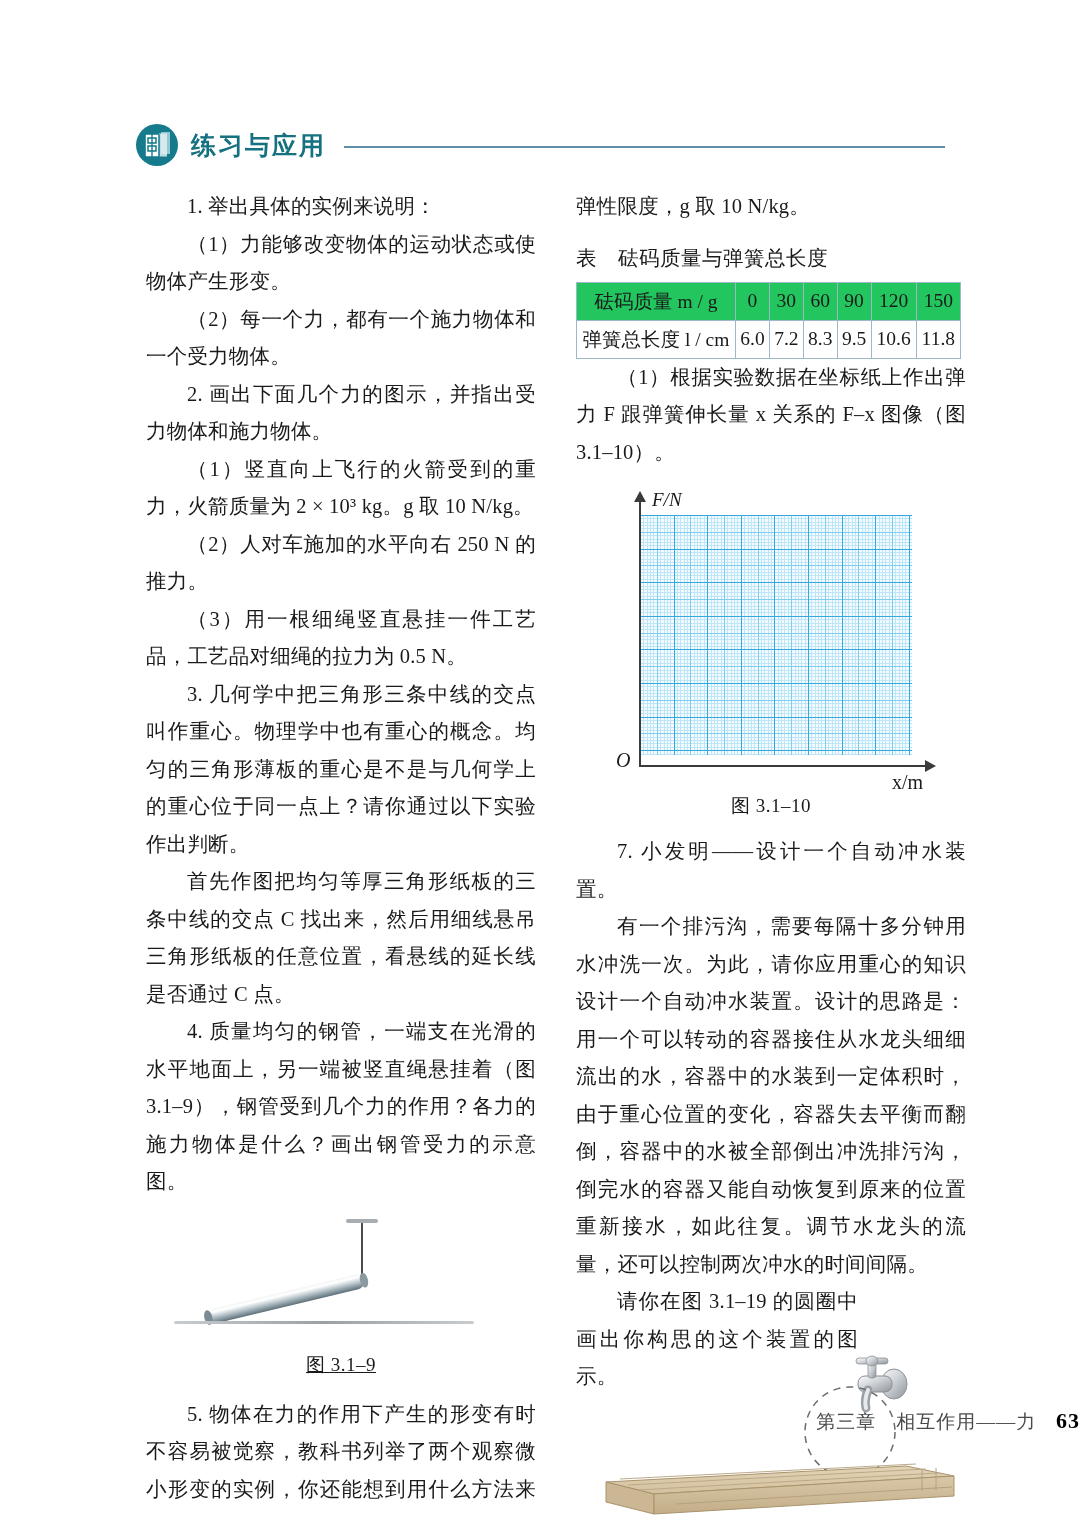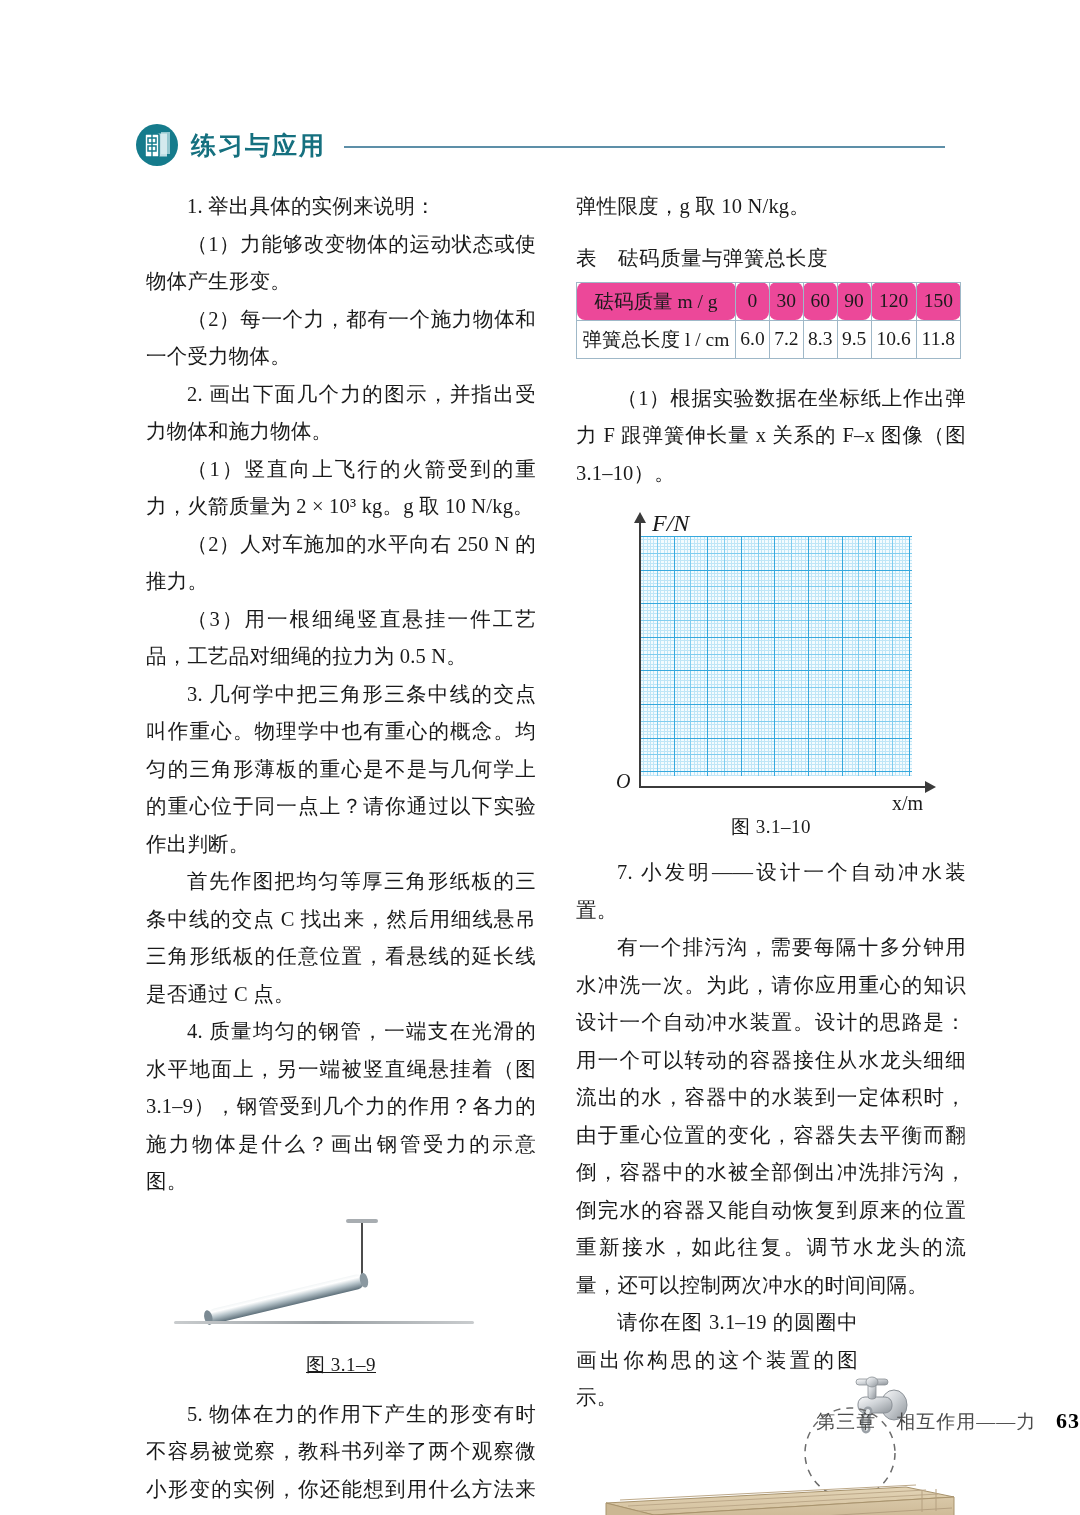--- a/index.html
+++ b/index.html
@@ -43,21 +43,21 @@
   
   .tbl-title{font-size:20.5px;margin:18px 0 10px 0;letter-spacing:.5px;}
   table.data{border-collapse:collapse;width:385px;font-size:19.5px;}
   table.data td,table.data th{
     border:1px solid #9fb8c8;
     text-align:center;
     padding:5px 2px;
     font-weight:400;
     font-family:"Liberation Serif",serif;
   }
-  table.data tr.head td{background:#ec4899;border-radius:8px;}
+  table.data tr.head td{background:#22c55e;}
   table.data td.lbl{width:150px;white-space:nowrap;padding-left:4px;padding-right:4px;}
 
   
   .fig310{position:relative;width:370px;height:300px;margin:20px 0 0 16px;}
   .grid-wrap{position:absolute;left:48px;top:24px;width:272px;height:240px;overflow:hidden;
     background:
       
       repeating-linear-gradient(to right,#35a8dd 0 1px,transparent 1px 33.6px),
       repeating-linear-gradient(to bottom,#35a8dd 0 1px,transparent 1px 33.6px),
       
@@ -67,21 +67,21 @@
       repeating-linear-gradient(to right,#bfe6f7 0 1px,transparent 1px 3.36px),
       repeating-linear-gradient(to bottom,#bfe6f7 0 1px,transparent 1px 3.36px),
       #f4fbfe;
   }
   .axis-y{position:absolute;left:47px;top:6px;width:2px;height:270px;background:#3b3b3b;}
   .axis-x{position:absolute;left:47px;top:274px;width:290px;height:2px;background:#3b3b3b;}
   .arr-y{position:absolute;left:42px;top:0px;width:0;height:0;
     border-left:6px solid transparent;border-right:6px solid transparent;border-bottom:11px solid #3b3b3b;}
   .arr-x{position:absolute;left:333px;top:269px;width:0;height:0;
     border-top:6px solid transparent;border-bottom:6px solid transparent;border-left:11px solid #3b3b3b;}
-  .lbl-y{position:absolute;left:60px;top:-2px;font-size:24px;font-style:italic;}
+  .lbl-y{position:absolute;left:60px;top:-2px;font-size:19px;font-style:italic;}
   .lbl-x{position:absolute;left:300px;top:280px;font-size:20px;}
   .lbl-o{position:absolute;left:24px;top:258px;font-size:20px;font-style:italic;}
 
   
   .fig311{position:relative;width:390px;height:175px;margin-top:-42px;}
 
   
   .footer{position:absolute;left:0;top:1408px;width:1080px;text-align:right;padding-right:106px;
     font-size:19px;color:#4a4a4a;letter-spacing:1px;}
   .footer .pg{font-size:22px;color:#000000;margin-left:14px;font-weight:700;}
@@ -180,21 +180,21 @@
         <td>6.0</td>
         <td>7.2</td>
         <td>8.3</td>
         <td>9.5</td>
         <td>10.6</td>
         <td>11.8</td>
       </tr>
     </tbody>
       </table>
 
-    <p class="t ind" style="margin-top:21px">（1）根据实验数据在坐标纸上作出弹力 F 跟弹簧伸长量 x 关系的 F–x 图像（图 3.1–10）。</p>
+    <p class="t ind" style="margin-top:0">（1）根据实验数据在坐标纸上作出弹力 F 跟弹簧伸长量 x 关系的 F–x 图像（图 3.1–10）。</p>
 
     <div class="fig310">
       <div class="grid-wrap"></div>
       <div class="axis-y"></div>
       <div class="axis-x"></div>
       <div class="arr-y"></div>
       <div class="arr-x"></div>
       <div class="lbl-y">F/N</div>
       <div class="lbl-x">x/m</div>
       <div class="lbl-o">O</div>

